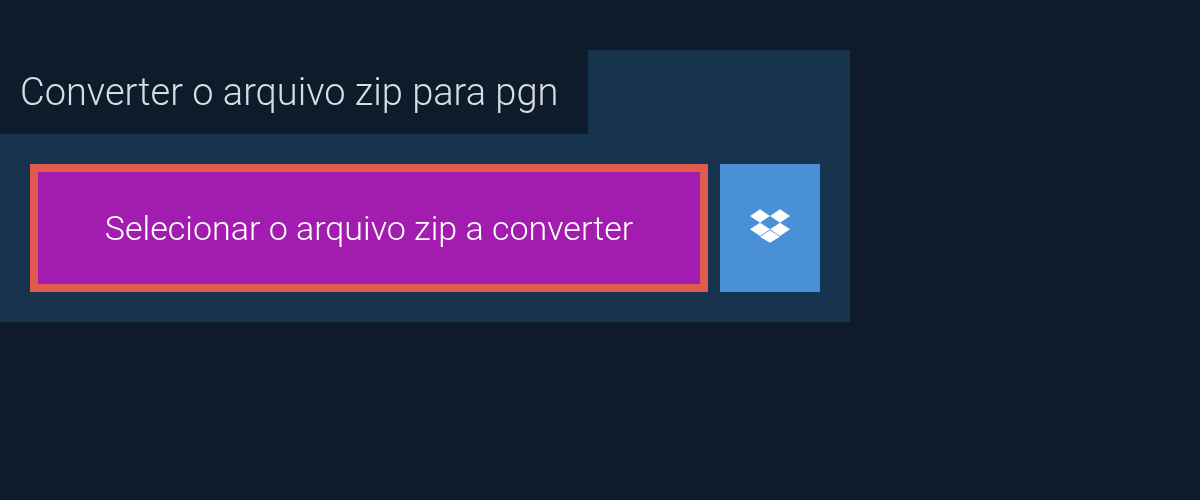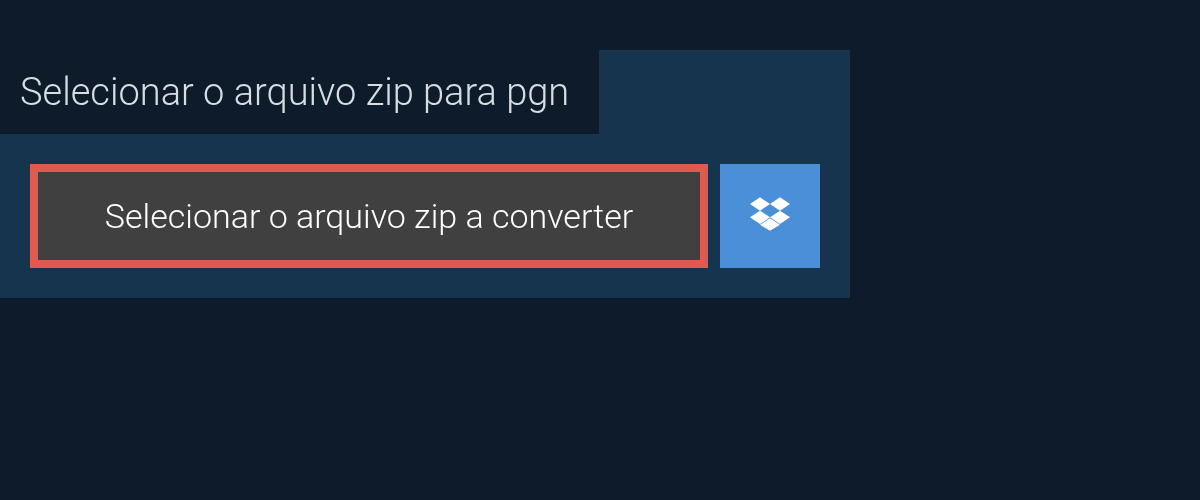--- a/index.html
+++ b/index.html
@@ -24,26 +24,26 @@
       font-size: 38px;
       font-weight: 300;
     }
     .button-row {
       display: flex;
       gap: 12px;
       padding: 30px 30px 0 30px;
       align-items: stretch;
     }
     .select-button {
-      background: #404040;
+      background: #a21caf;
       border: 8px solid #e05a4f;
       color: #ffffff;
       font-size: 34px;
       font-weight: 300;
-      padding: 24px 40px;
+      padding: 36px 40px;
       flex: 1;
       text-align: center;
       cursor: pointer;
       display: flex;
       align-items: center;
       justify-content: center;
     }
     .dropbox-button {
       background: #4a90d9;
       width: 100px;
@@ -55,21 +55,21 @@
     .dropbox-button svg {
       width: 40px;
       height: 40px;
       fill: #ffffff;
     }
   </style>
 </head>
 <body>
 
 <div class="panel">
-  <div class="header-tab">Selecionar o arquivo zip para pgn</div>
+  <div class="header-tab">Converter o arquivo zip para pgn</div>
   <div class="button-row">
     <div class="select-button">
       <span>Selecionar o arquivo zip a converter</span>
     </div>
     <div class="dropbox-button">
       <span>
         <svg viewBox="0 0 24 24">
           <path d="M6 2L0 6l6 4-6 4 6 4 6-4 6 4 6-4-6-4 6-4-6-4-6 4-6-4zm6 4l6 4-6 4-6-4 6-4zm-6 12.5l6 3.5 6-3.5-6-4-6 4z"></path>
         </svg>
       </span>

